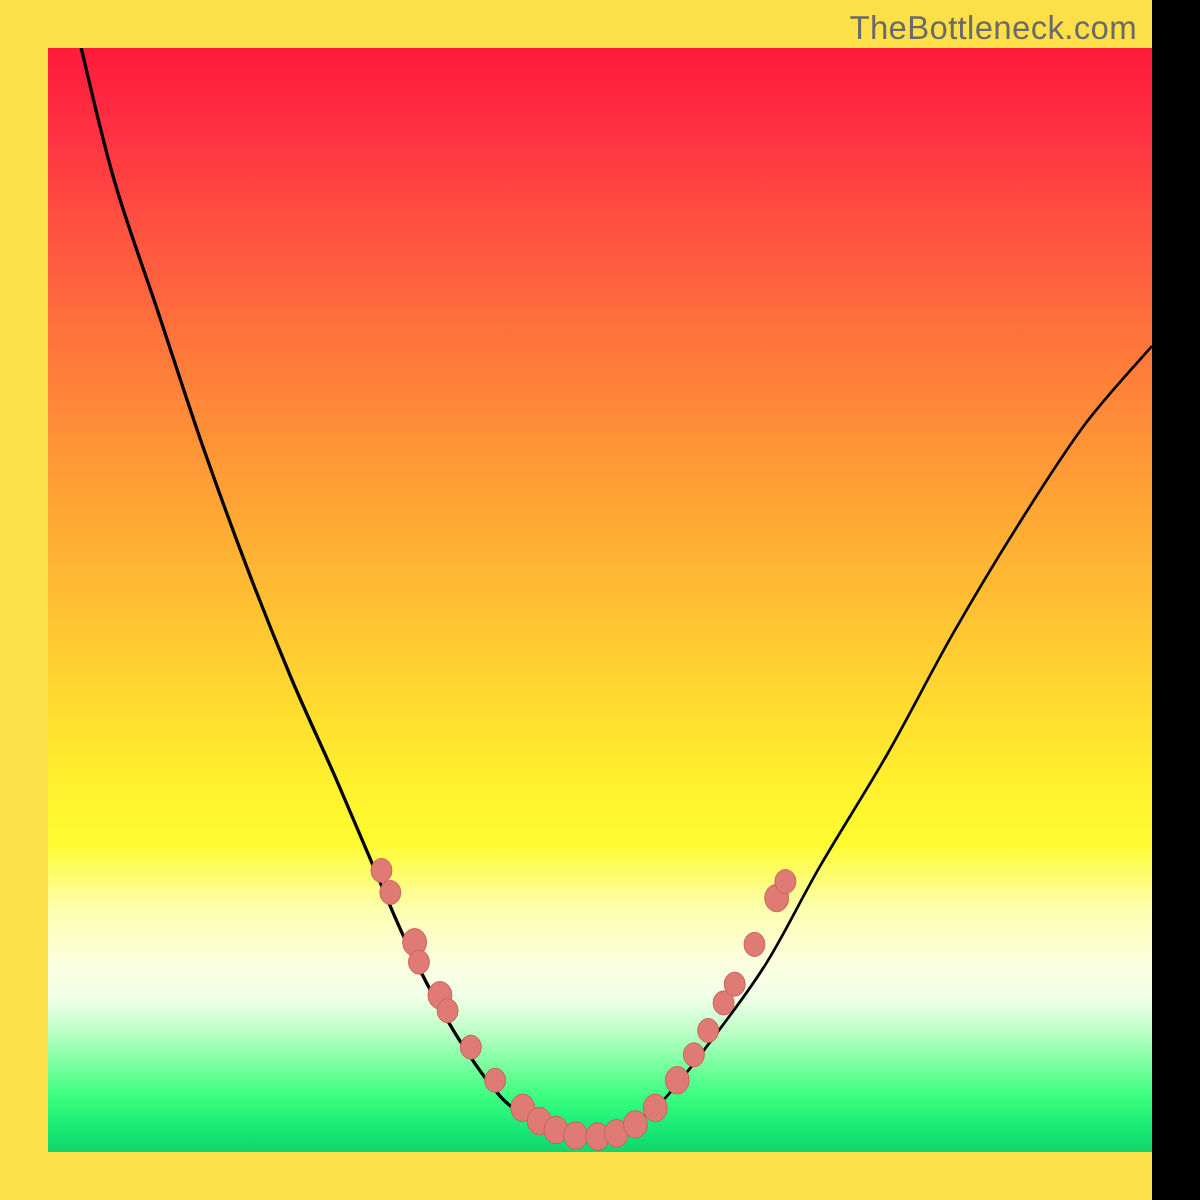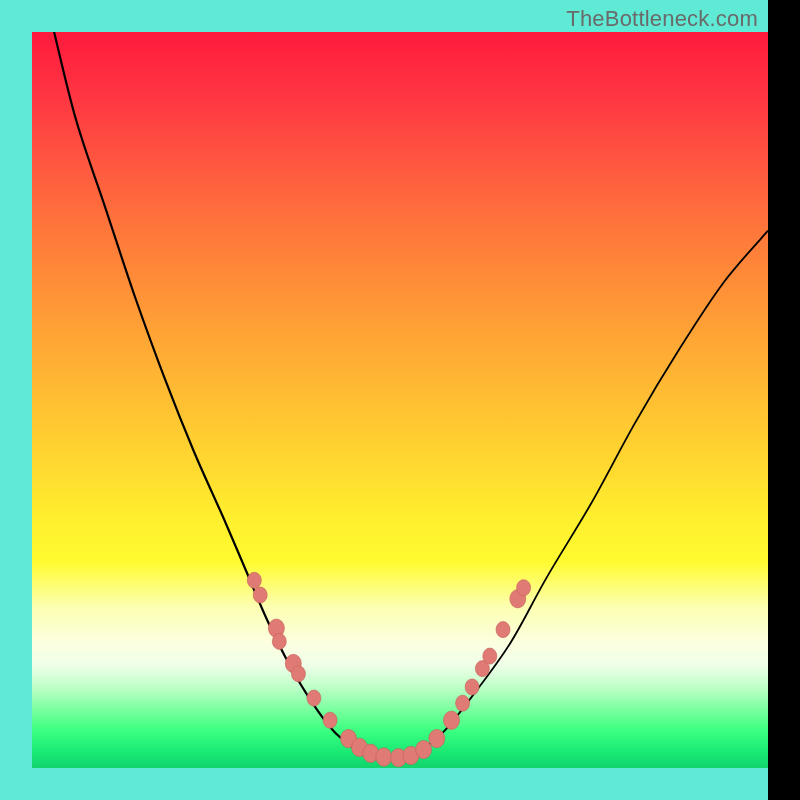--- a/index.html
+++ b/index.html
@@ -8,21 +8,21 @@
     width: 800px;
     height: 800px;
     overflow: hidden;
     background: #000;
     font-family: Arial, Helvetica, sans-serif;
   }
   .frame {
     position: relative;
     width: 768px;
     height: 800px;
-    background: #5eead4;
+    background: #fde047;
   }
   .plot-area {
     position: absolute;
     left: 32px;
     top: 32px;
     width: 736px;
     height: 736px;
     background: linear-gradient(to bottom,
       #ff1a3c 0%,
       #ff3342 8%,

